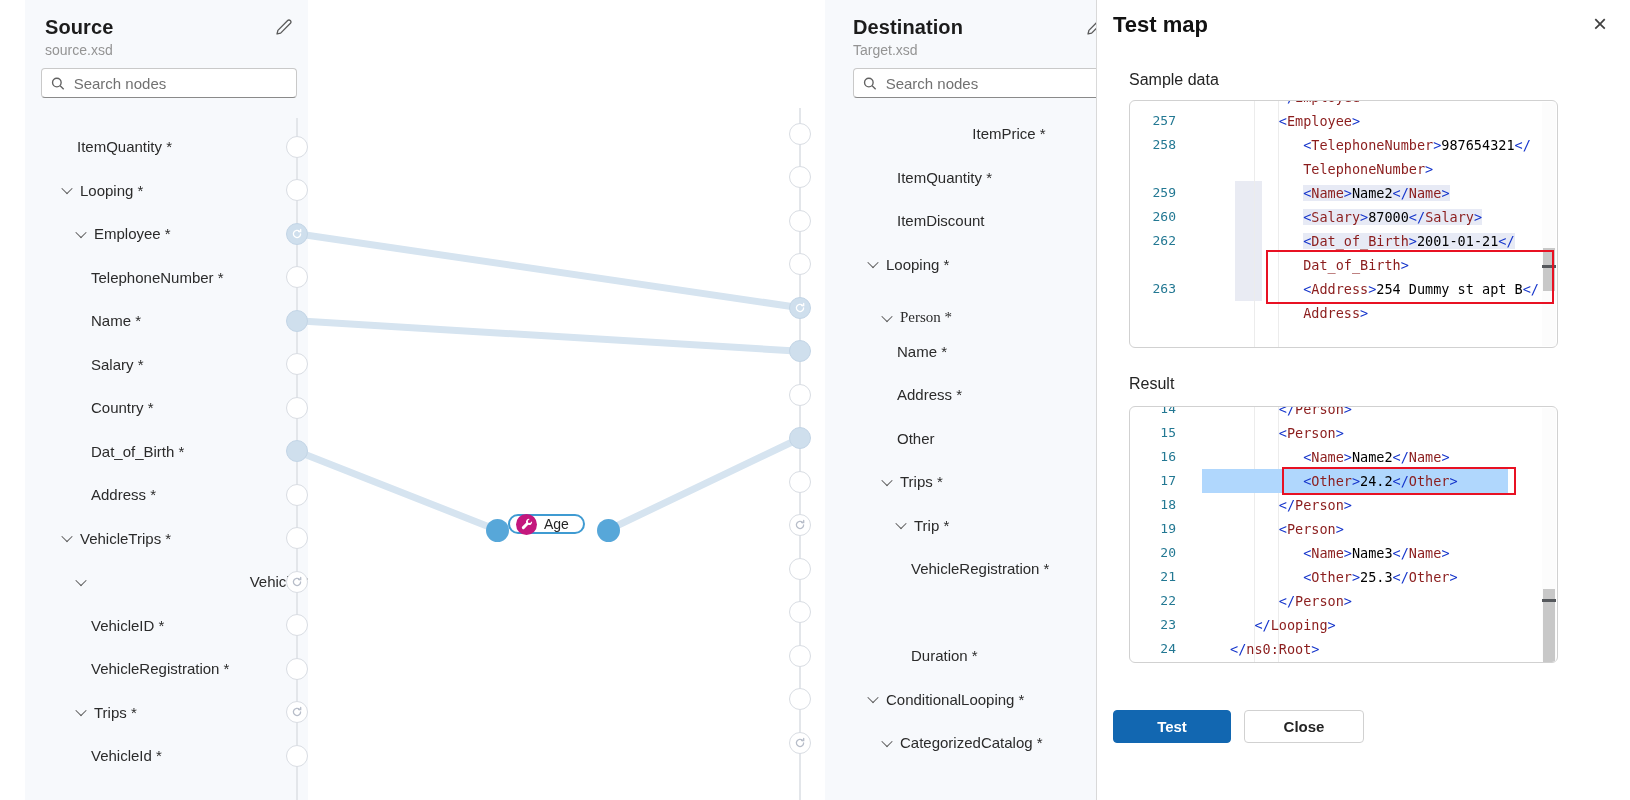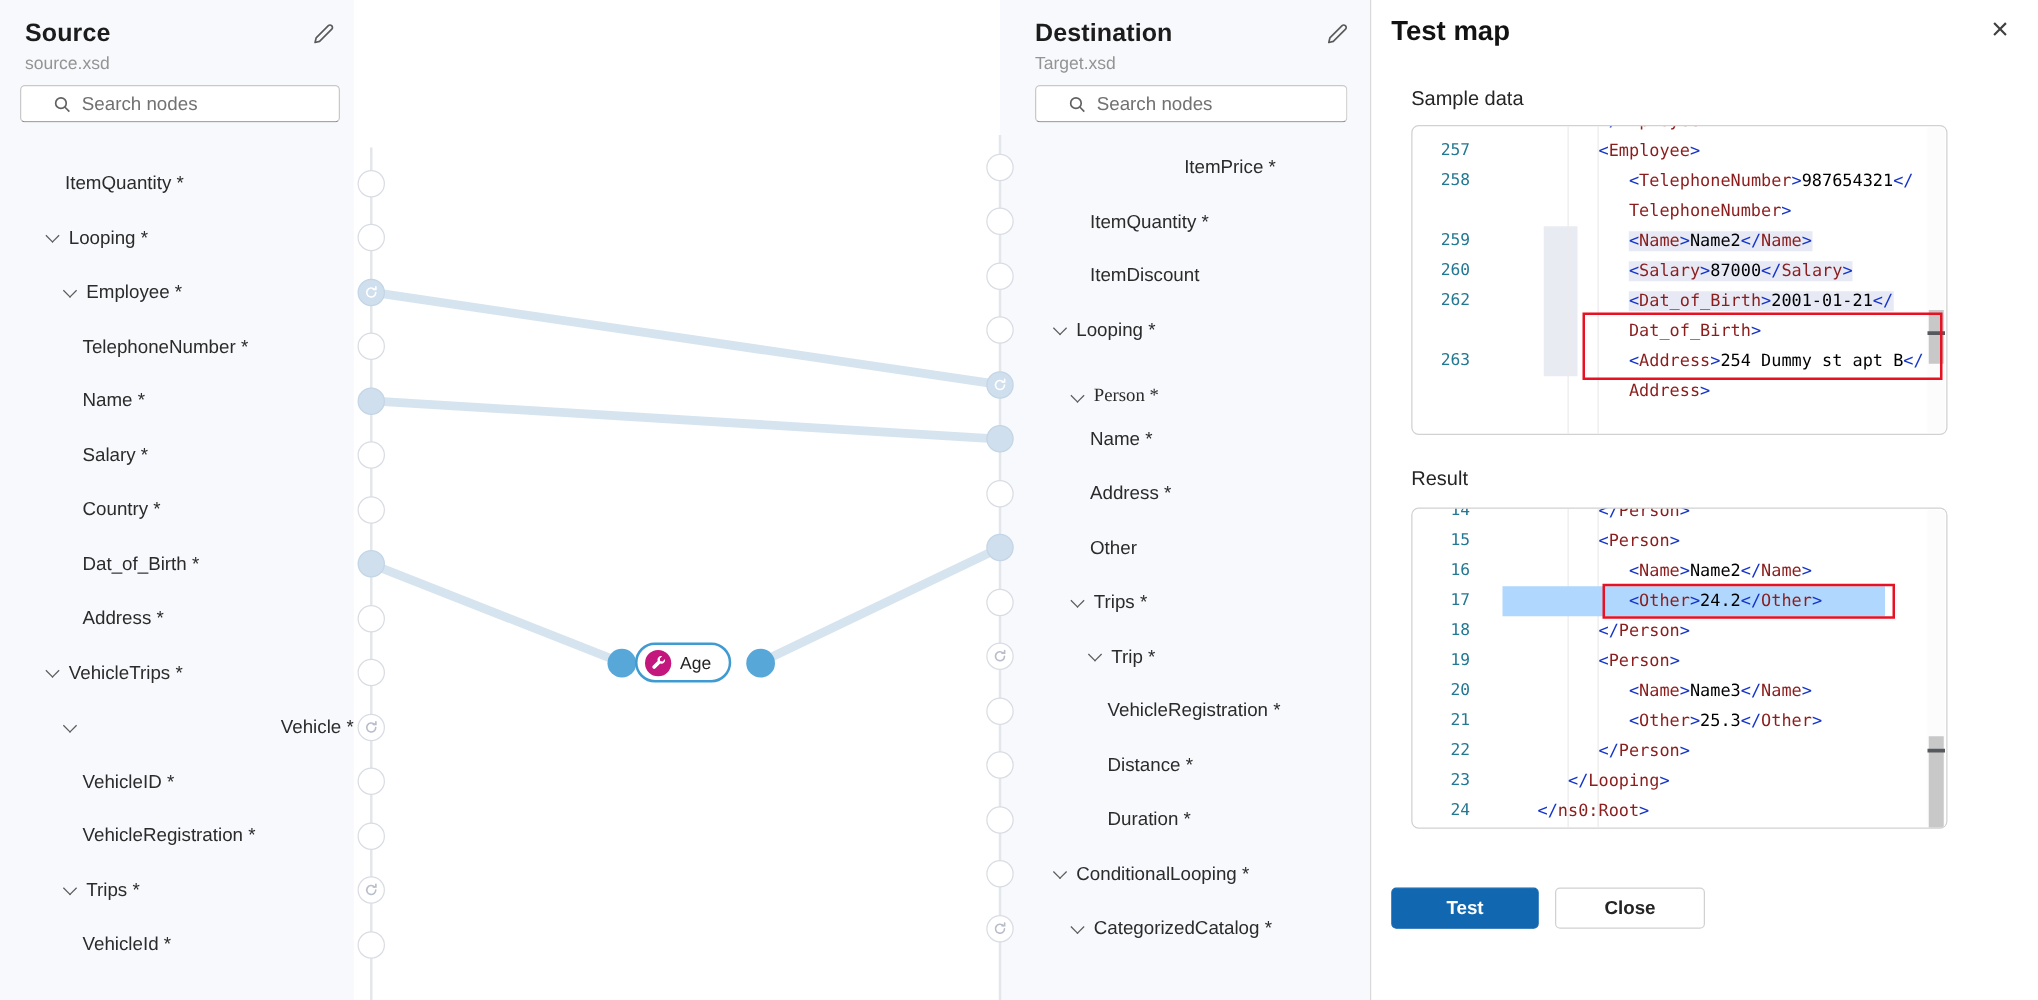--- a/index.html
+++ b/index.html
@@ -6,32 +6,32 @@
     --accent:#1267b1; --wire:#d6e4f0; --handle-fill:#cfdfed; --handle-border:#d9dde3;
     --loop-glyph:#b7bdc9; --func-blue:#57a7d9; --pill-border:#3f9bd2; --magenta:#c4177d;
     --tag:#8b1d1d; --bracket:#1434cb; --lnum:#237893; --sel:#b0d7fd; --hl:#e7eaf5; --red:#e81123;
   }
   *{box-sizing:border-box;}
   html,body{margin:0;padding:0;}
   body{width:1630px;height:800px;overflow:hidden;position:relative;background:#fff;
        font-family:"Liberation Sans",sans-serif;color:#242424;}
 
   
-  .schema-panel{position:absolute;top:0;height:800px;background:#f7f9fc;z-index:1;}
+  .schema-panel{position:absolute;top:0;height:800px;background:#f7f9fc;z-index:1;margin-left:25px;}
   #source-panel{left:0;width:283px;}
   #dest-panel{left:800px;width:296px;}
   .panel-header{position:relative;padding-top:16px;}
   #source-panel .panel-header{padding-left:20px;padding-right:14px;}
   #dest-panel .panel-header{padding-left:28px;padding-right:16px;}
   .panel-title-row{display:flex;align-items:center;justify-content:space-between;}
   .panel-title{font-size:20px;font-weight:700;color:#1c1c1c;letter-spacing:.1px;}
   .panel-subtitle{font-size:14px;color:#949494;margin-top:3px;}
   .edit-btn{width:22px;height:22px;display:flex;align-items:center;justify-content:center;cursor:pointer;}
   .searchbox{height:30px;background:#fff;border:1px solid #c9c9c9;border-bottom-color:#8a8a8a;
-             border-radius:4px;display:flex;align-items:center;gap:7px;padding:0 26px;}
+             border-radius:4px;display:flex;align-items:center;gap:7px;padding:0 9px;}
   #source-panel .searchbox{margin:10px 11px 0 16px;}
   #dest-panel .searchbox{margin:10px 18px 0 28px;}
   .searchbox input{border:none;outline:none;background:transparent;font-size:15px;width:100%;
                    font-family:"Liberation Sans",sans-serif;color:#242424;}
   .searchbox input::placeholder{color:#717171;}
 
   .tree{position:absolute;left:0;right:0;bottom:0;overflow:hidden;}
   #source-tree{top:125px;}
   #dest-tree{top:112px;}
   .tree-row{position:absolute;left:0;right:0;height:43.5px;display:flex;align-items:center;cursor:pointer;}
@@ -45,21 +45,21 @@
   .col-line{position:absolute;width:1.5px;background:#e3e6ea;z-index:2;}
   #handle-layer{position:absolute;inset:0;z-index:3;pointer-events:none;}
   .handle{position:absolute;width:22px;height:22px;border-radius:50%;background:#fff;
           border:1.5px solid var(--handle-border);display:flex;align-items:center;justify-content:center;
           pointer-events:auto;cursor:pointer;}
   .handle.connected{background:var(--handle-fill);border-color:#c3d5e6;}
   .handle.loop{color:var(--loop-glyph);}
   .handle.loop-connected{background:var(--handle-fill);border-color:#c3d5e6;color:#fff;}
 
   
-  #func-node{position:absolute;left:508px;top:514px;height:32px;z-index:4;display:flex;align-items:center;
+  #func-node{position:absolute;left:508px;top:514px;height:20px;z-index:4;display:flex;align-items:center;
              gap:7px;padding:0 14px 0 6px;background:#fff;border:2px solid var(--pill-border);
              border-radius:17px;cursor:pointer;}
   .func-icon{width:21px;height:21px;border-radius:50%;background:var(--magenta);
              display:flex;align-items:center;justify-content:center;flex:none;}
   .func-label{font-size:14px;color:#242424;}
   .func-handle{position:absolute;width:23px;height:23px;border-radius:50%;background:var(--func-blue);z-index:3;cursor:pointer;}
 
   
   #test-panel{position:absolute;left:1096px;top:0;width:534px;height:800px;background:#fff;
               border-left:1px solid #d9d9d9;z-index:5;}
@@ -242,23 +242,20 @@
         <span class="chev"></span>
         <span class="tree-label">Trips *</span>
       </div>
       <div class="tree-row" style="top: 391.5px; padding-left: 72px;">
         <span class="chev"></span>
         <span class="tree-label">Trip *</span>
       </div>
       <div class="tree-row" style="top: 435px; padding-left: 86px;">
         <span class="tree-label">VehicleRegistration *</span>
       </div>
-      <div class="tree-row" style="top: 478.5px; padding-left: 86px;">
-        <span class="tree-label">Distance *</span>
-      </div>
       <div class="tree-row" style="top: 522px; padding-left: 86px;">
         <span class="tree-label">Duration *</span>
       </div>
       <div class="tree-row" style="top: 565.5px; padding-left: 44px; text-align: center;">
         <span class="chev"></span>
         <span class="tree-label">ConditionalLooping *</span>
       </div>
       <div class="tree-row" style="top: 609px; padding-left: 58px;">
         <span class="chev"></span>
         <span class="tree-label">CategorizedCatalog *</span>

